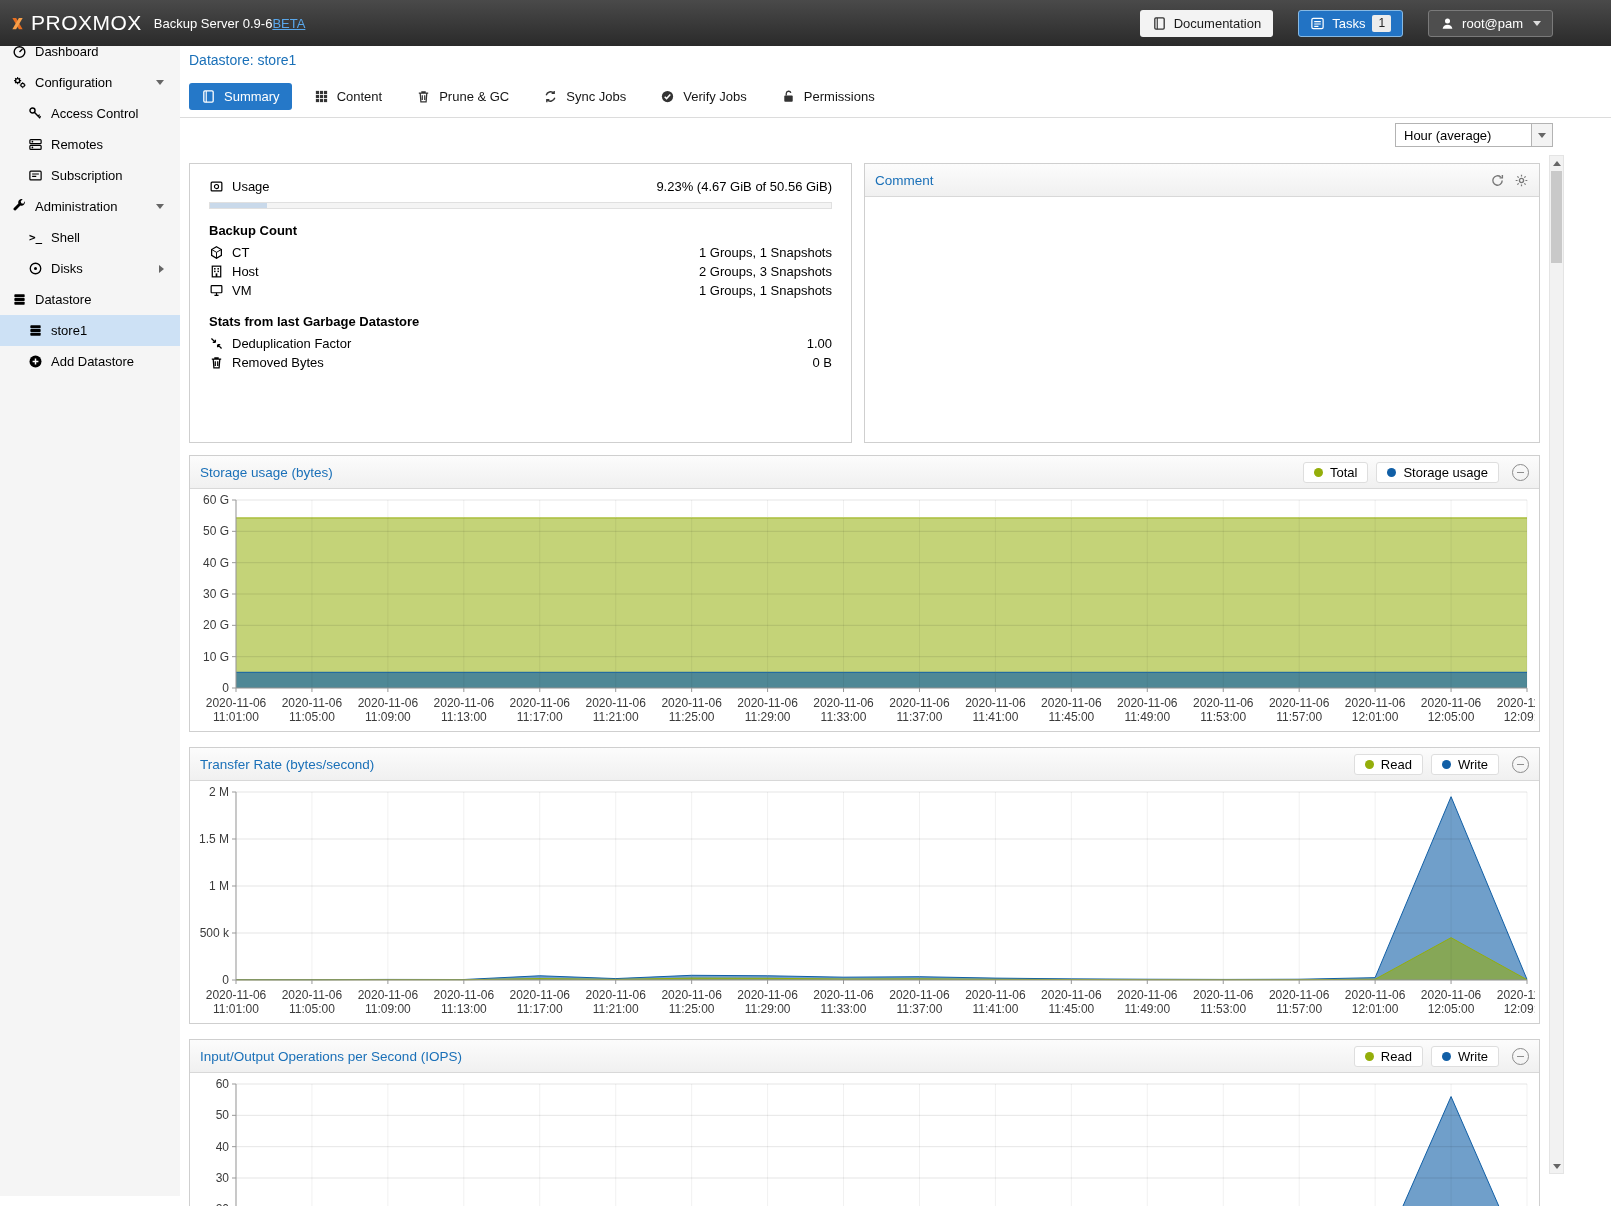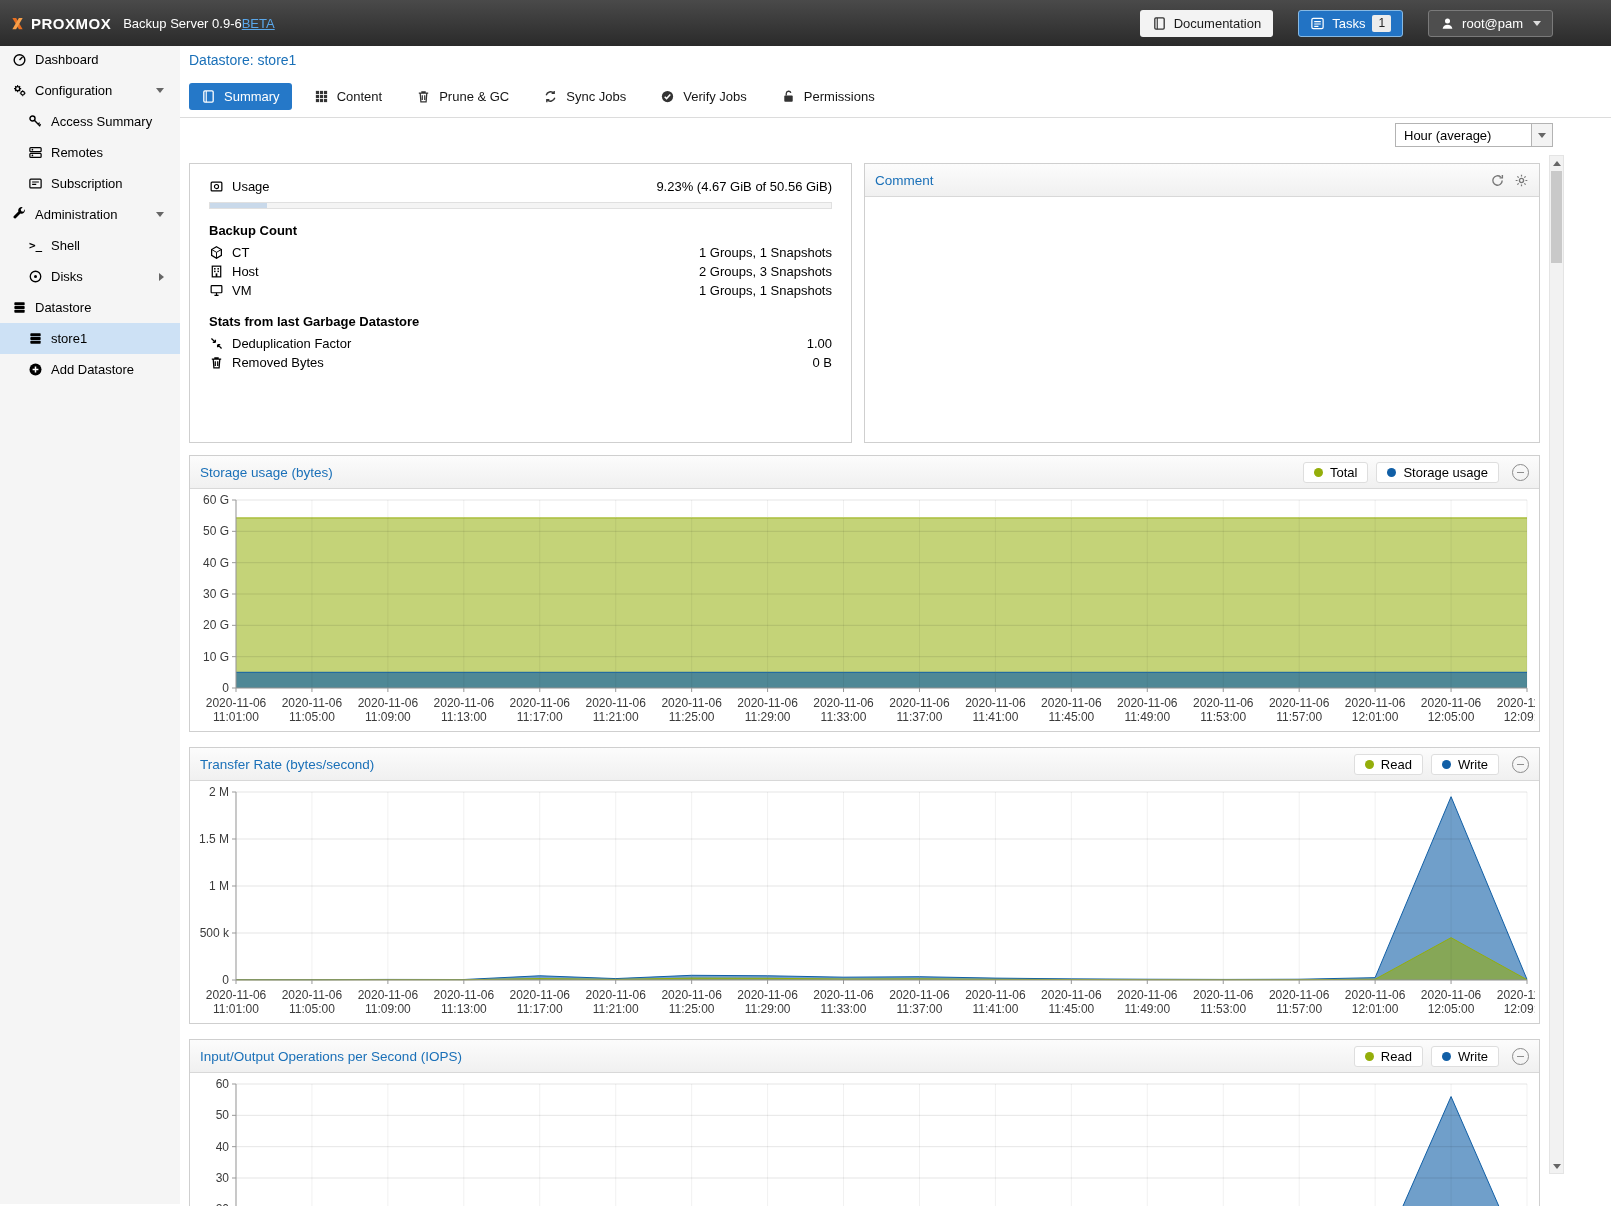--- a/index.html
+++ b/index.html
@@ -3,33 +3,33 @@
 <meta charset="utf-8">
 <style>
 *{box-sizing:border-box;margin:0;padding:0}
 html,body{width:1611px;height:1206px;overflow:hidden;background:#fff;color:#000;
   font-family:"Liberation Sans","DejaVu Sans",sans-serif;font-size:13px}
 
 .topbar{position:absolute;top:0;left:0;width:1611px;height:46px;z-index:50;
   background:linear-gradient(#4a4a4a,#2a2a2a);display:flex;align-items:center;color:#fff;
   padding:0 58px 0 10px}
 .logo{display:flex;align-items:center;gap:6px;cursor:pointer}
-.brand{font-size:15px;font-weight:bold;letter-spacing:.5px}
+.brand{font-size:21px;font-weight:normal;letter-spacing:.5px}
 .product{margin-left:12px}
 .beta{color:#5aa7ea;text-decoration:underline;cursor:pointer}
 .top-right{margin-left:auto;display:flex;gap:25px;align-items:flex-end}
 .tbtn{display:flex;align-items:center;gap:7px;height:27px;padding:0 11px;border-radius:3px;
   font-size:13px;border:1px solid transparent;cursor:pointer;font-family:inherit}
 .tbtn.doc{background:#f3f3f3;color:#1a1a1a}
 .tbtn.tasks{background:#2273c4;border-color:#87b9e3;color:#fff}
 .badge{background:#ececec;color:#222;border-radius:2px;padding:0 6px;font-size:12px;line-height:17px}
 .tbtn.user{background:#4e4e4e;border-color:#7a7a7a;color:#fff}
 .caret-w{width:0;height:0;border-left:4px solid transparent;border-right:4px solid transparent;border-top:5px solid #ddd;margin-left:3px}
 
-.sidebar{position:absolute;top:44px;left:0;width:180px;height:1160px;background:#f5f5f5}
+.sidebar{position:absolute;top:36px;left:0;width:180px;height:1160px;background:#f5f5f5}
 .side-item{height:31px;display:flex;align-items:center;cursor:pointer;position:relative;
   padding-left:12px;gap:8px;white-space:nowrap}
 .side-item.lvl1{padding-left:28px}
 .side-item.selected{background:#cde1f5}
 .exp-down{position:absolute;right:16px;width:0;height:0;border-left:4px solid transparent;border-right:4px solid transparent;border-top:5px solid #666}
 .exp-right{position:absolute;right:16px;width:0;height:0;border-top:4px solid transparent;border-bottom:4px solid transparent;border-left:5px solid #666}
 .icn{width:15px;height:15px;flex:0 0 15px;display:inline-block}
 .shellglyph{font-family:"DejaVu Sans Mono",monospace;font-weight:bold;font-size:11px;flex:0 0 15px;text-align:center}
 
 .main{position:absolute;top:46px;left:180px;width:1431px;height:1160px;background:#fff;overflow:hidden}
@@ -127,21 +127,21 @@
         <path d="M11.4 7.7v1.2M11.4 12.9v1.2M8.3 10.8h1.2M13.3 10.8h1.2" stroke="#000" stroke-width="1"></path>
       </svg>
     <span>Configuration</span>
     <span class="exp-down"></span>
   </div>
   <div class="side-item lvl1">
     <svg class="icn" viewBox="0 0 16 16">
         <circle cx="4.8" cy="4.8" r="2.7" fill="none" stroke="#000" stroke-width="1.5"></circle>
         <path d="M7 7l6 6M10.8 10.8l1.6-1.6M12.2 12.2l1.3-1.3" stroke="#000" stroke-width="1.5" fill="none"></path>
       </svg>
-    <span>Access Summary</span>
+    <span>Access Control</span>
   </div>
   <div class="side-item lvl1">
     <svg class="icn" viewBox="0 0 16 16">
         <rect x="2" y="2.8" width="12" height="4.3" rx="1" fill="none" stroke="#000" stroke-width="1.3"></rect>
         <rect x="2" y="8.9" width="12" height="4.3" rx="1" fill="none" stroke="#000" stroke-width="1.3"></rect>
         <circle cx="4.7" cy="5" r=".9" fill="#000"></circle>
         <circle cx="4.7" cy="11.1" r=".9" fill="#000"></circle>
       </svg>
     <span>Remotes</span>
   </div>

